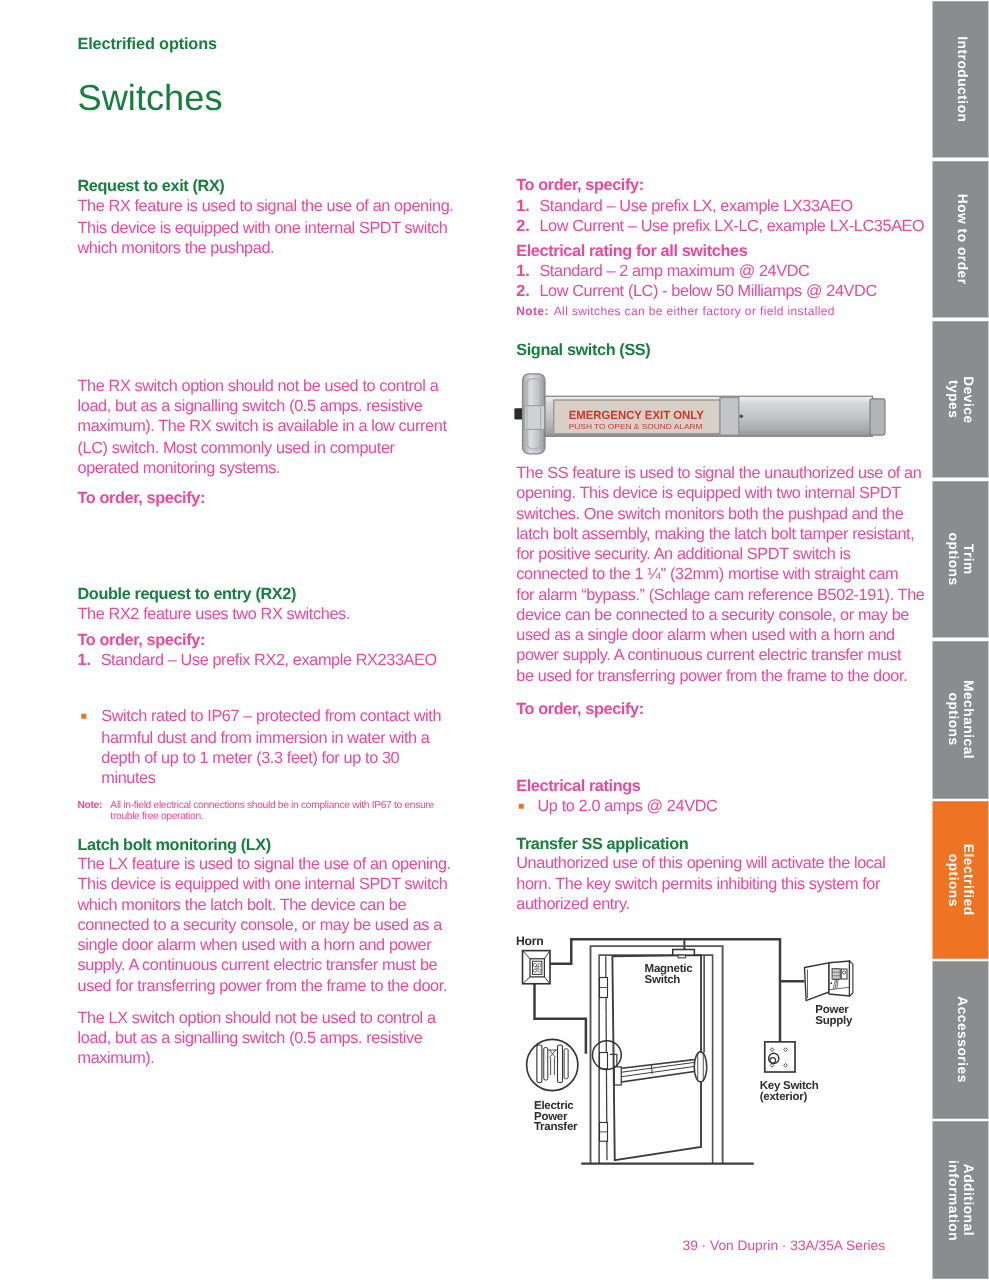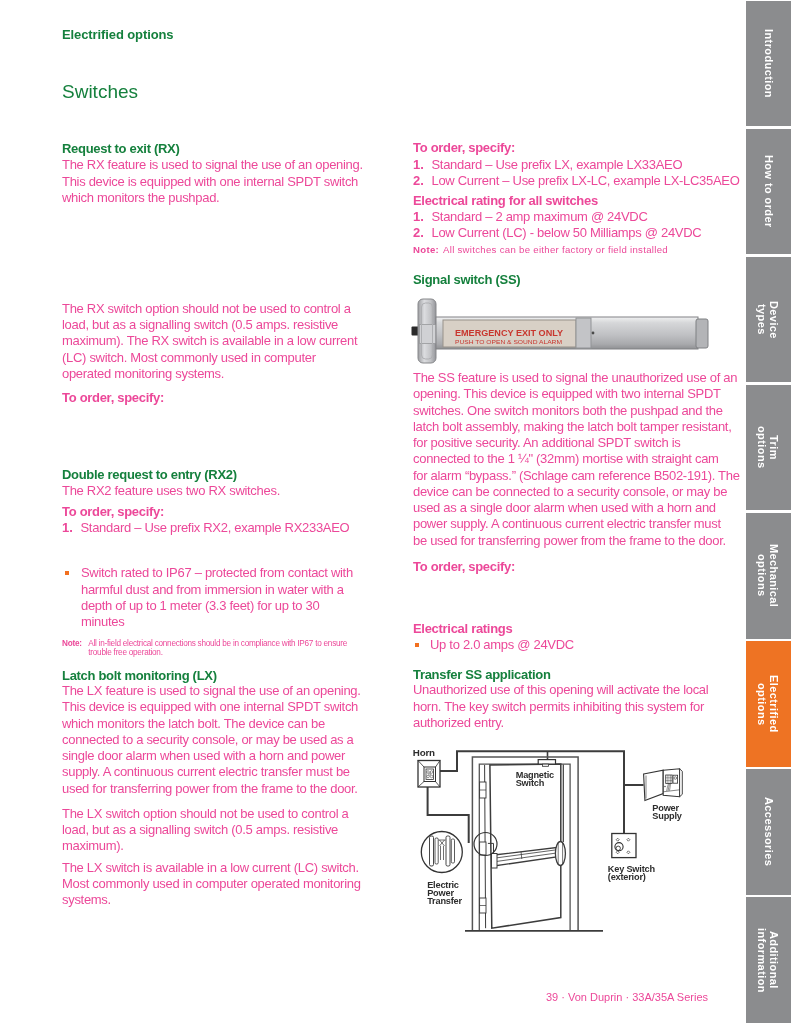--- a/index.html
+++ b/index.html
@@ -51,21 +51,21 @@
 <div class="tab" style="top:769.2px">
       <span>Accessories</span>
     </div>
 
 <div class="tab" style="top:897.3px">
       <span class="two">Additional<br>information</span>
     </div>
 
 <div class="t b o" style="left:62px;top:27px;letter-spacing:-0.1px;">Electrified options</div>
 
-<div class="t o" style="left:62px;top:79px;font-size:19px;line-height:26px;letter-spacing:0;">Switches</div>
+<div class="t o" style="left:62px;top:66px;font-size:29px;line-height:26px;letter-spacing:0;">Switches</div>
 
 <div class="t b o" style="left:62px;top:141px;">Request to exit (RX)</div>
 
 <div class="t" style="left:62px;top:157.4px;">The RX feature is used to signal the use of an opening.<br>This device is equipped with one internal SPDT switch<br>which monitors the pushpad.</div>
 
 
 <div class="t" style="left:62px;top:300.8px;">The RX switch option should not be used to control a<br>load, but as a signalling switch (0.5 amps. resistive<br>maximum). The RX switch is available in a low current<br>(LC) switch. Most commonly used in computer<br>operated monitoring systems.</div>
 
 <div class="t b" style="left:62px;top:390.3px;">To order, specify:</div>
 
@@ -84,21 +84,20 @@
 Switch rated to IP67 – protected from contact with<br>harmful dust and from immersion in water with a<br>depth of up to 1 meter (3.3 feet) for up to 30<br>minutes</div>
 
 <div class="t note notesm" style="left:62px;top:638.6px;"><span class="nlab" style="width:26.3px;">Note:</span>All in-field electrical connections should be in compliance with IP67 to ensure<br><span class="nlab" style="width:26.3px;"></span>trouble free operation.</div>
 
 <div class="t b o" style="left:62px;top:667.5px;">Latch bolt monitoring (LX)</div>
 
 <div class="t" style="left:62px;top:683.2px;">The LX feature is used to signal the use of an opening.<br>This device is equipped with one internal SPDT switch<br>which monitors the latch bolt. The device can be<br>connected to a security console, or may be used as a<br>single door alarm when used with a horn and power<br>supply. A continuous current electric transfer must be<br>used for transferring power from the frame to the door.</div>
 
 <div class="t" style="left:62px;top:805.5px;">The LX switch option should not be used to control a<br>load, but as a signalling switch (0.5 amps. resistive<br>maximum).</div>
 
-<div class="t" style="left:62px;top:859.6px;">The LX switch is available in a low current (LC) switch.<br>Most commonly used in computer operated monitoring<br>systems.</div>
 
 <div class="t b" style="left:413px;top:140.4px;">To order, specify:</div>
 
 <div class="t" style="left:413px;top:156.8px;"><span class="num b">1.</span>Standard – Use prefix LX, example LX33AEO<br><span class="num b">2.</span>Low Current – Use prefix LX-LC, example LX-LC35AEO</div>
 
 <div class="t b" style="left:413px;top:193.4px;">Electrical rating for all switches</div>
 
 <div class="t" style="left:413px;top:209.2px;"><span class="num b">1.</span>Standard – 2 amp maximum @ 24VDC<br><span class="num b">2.</span>Low Current (LC) - below 50 Milliamps @ 24VDC</div>
 
 <div class="t note" style="left:413px;top:245.1px;letter-spacing:0.3px;"><span class="nlab" style="width:30px;">Note:</span>All switches can be either factory or field installed</div>

